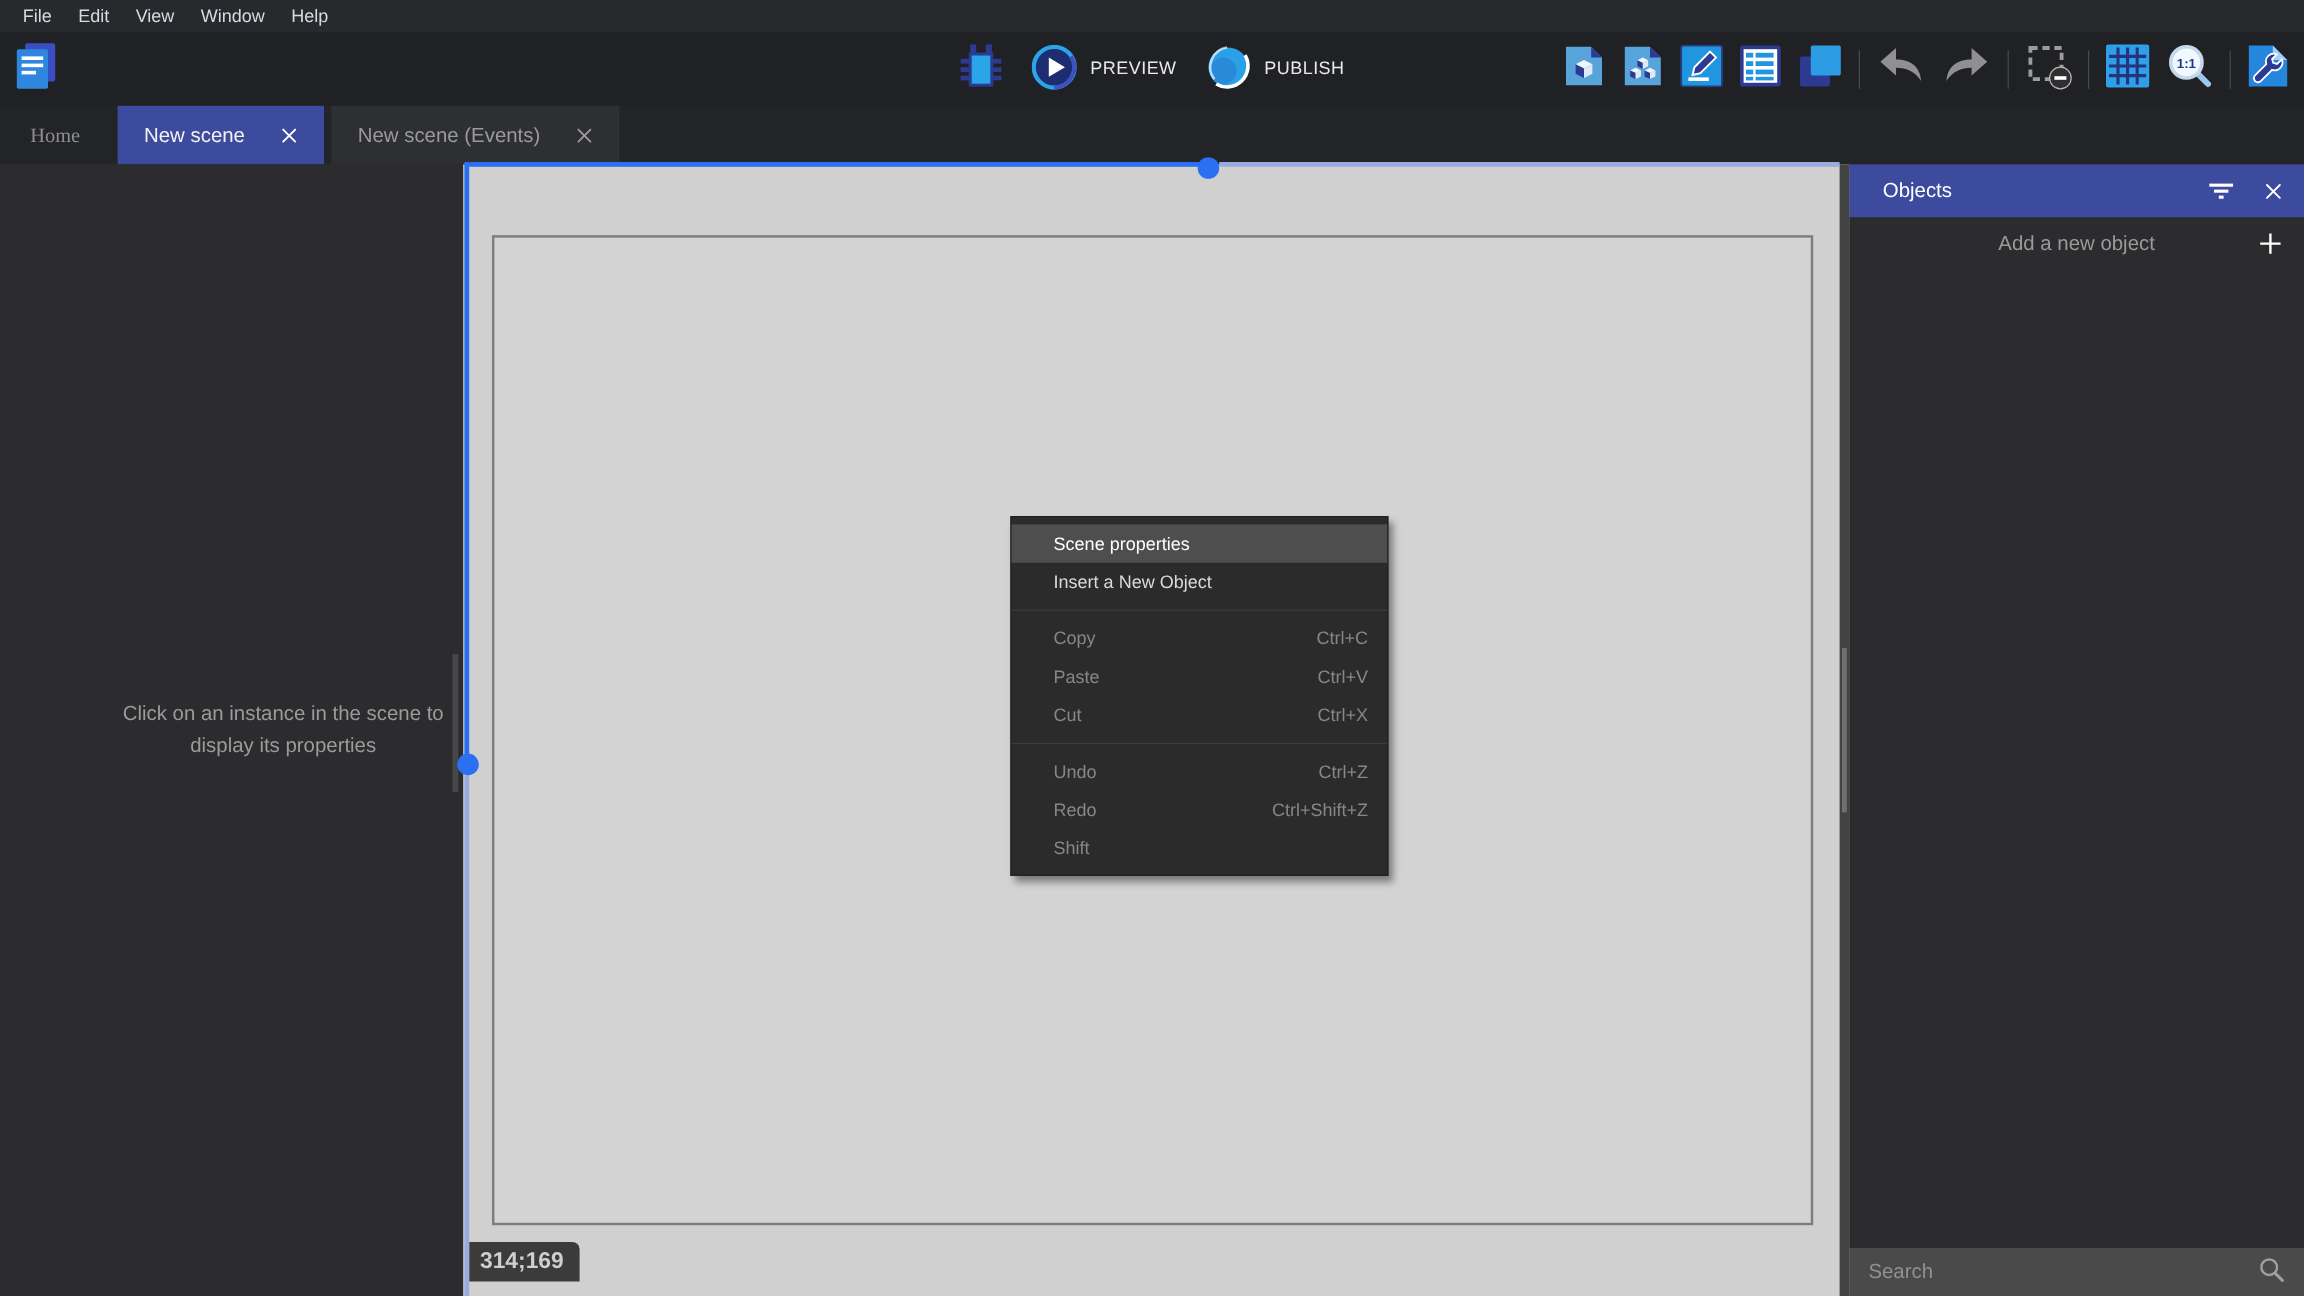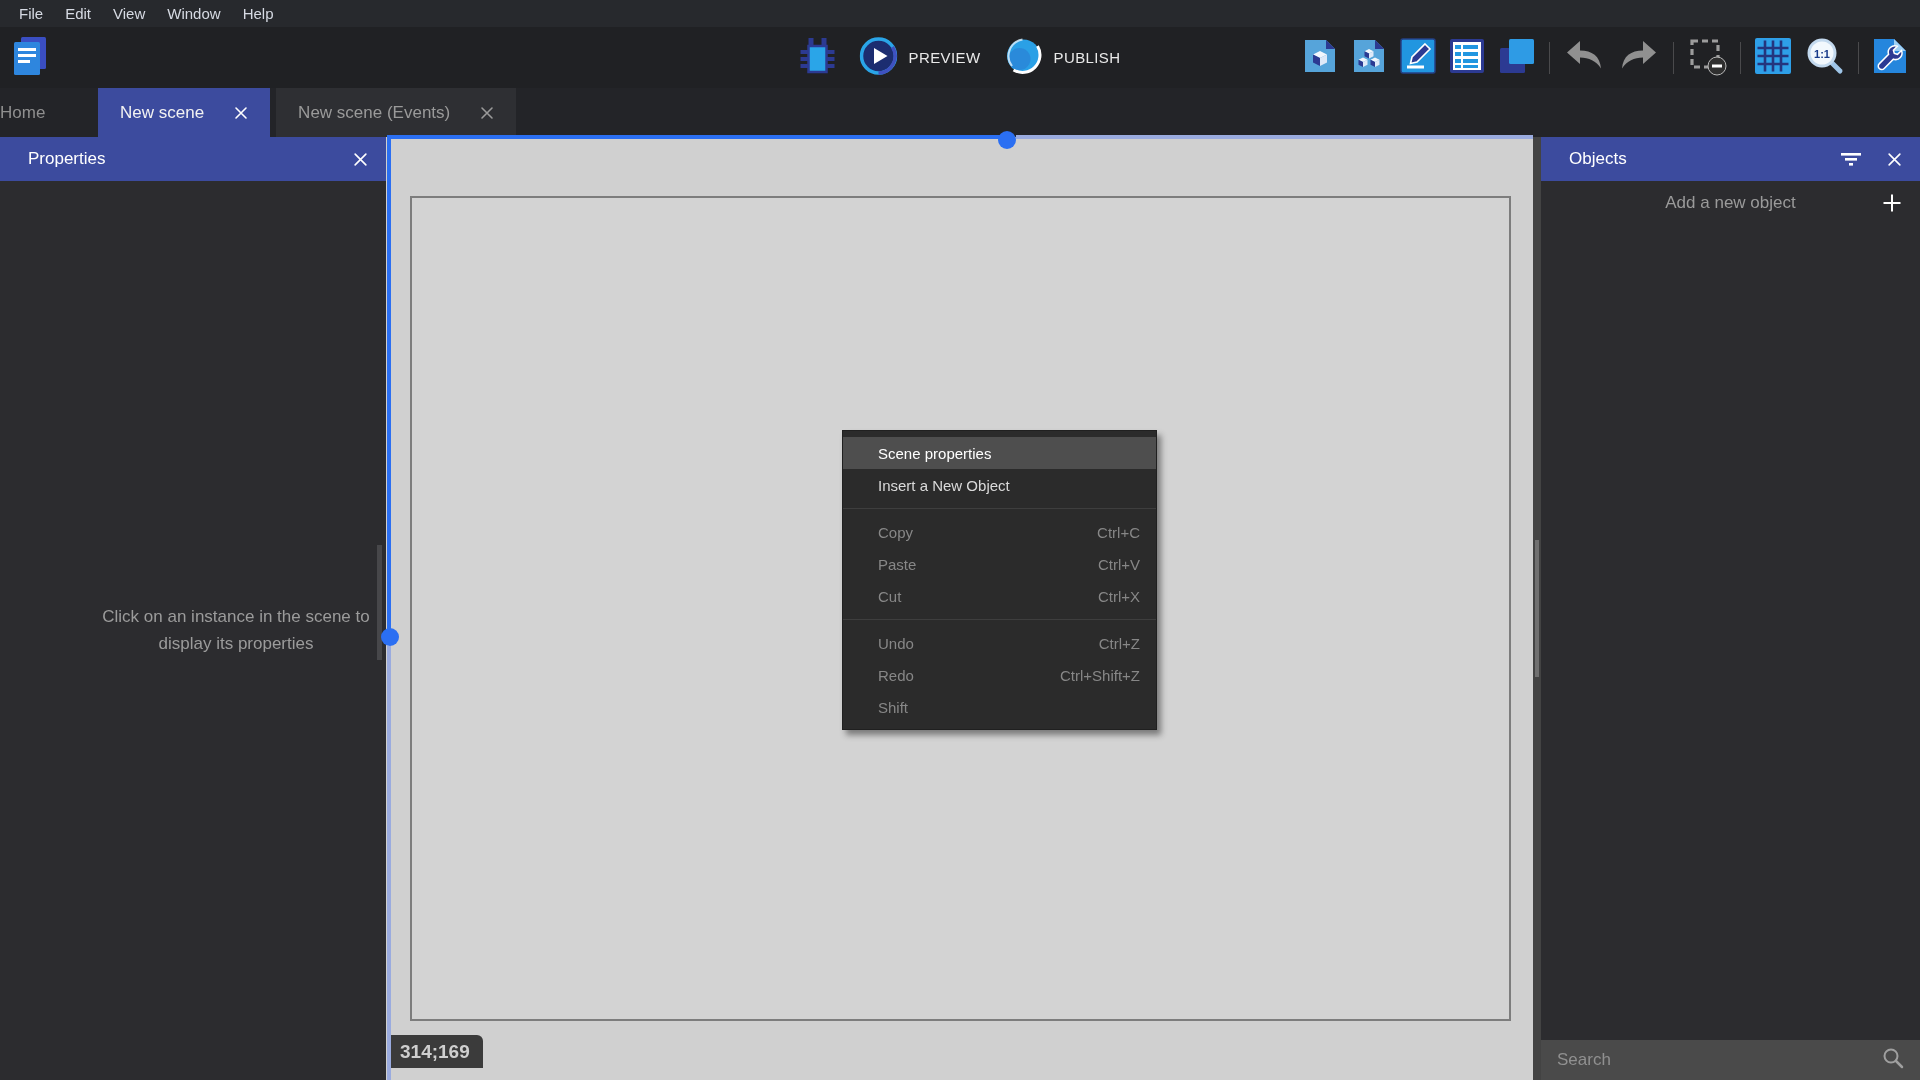--- a/index.html
+++ b/index.html
@@ -15,21 +15,21 @@
   .pm-btn { margin-left:12px; display:flex; align-items:center; }
   .center-group { position:absolute; left:50%; transform:translateX(-50%); display:flex; align-items:center; gap:24px; }
   .tb-btn { display:flex; align-items:center; gap:11px; color:#e9e9e9; font-size:15px; letter-spacing:.4px; cursor:default; }
   .right-group { position:absolute; right:12px; top:0; height:100%; display:flex; align-items:center; gap:13px; }
   .tb-sep { width:1px; height:32px; background:#4a4a4c; }
   .icon-btn { display:flex; align-items:center; justify-content:center; }
 
   
   .tabbar { height:49px; background:#232428; display:flex; align-items:stretch; }
   .tab { display:flex; align-items:center; font-size:17px; margin-right:6px; cursor:default; }
-  .tab-home { width:92px; justify-content:flex-start; color:#8f8f8f; }
+  .tab-home { width:92px; justify-content:center; color:#8f8f8f;font-family:Liberation Serif, serif; }
   .tab-active { background:#3c4b9e; color:#f2f2f2; padding:0 22px; gap:30px; }
   .tab-idle { background:#2e2f33; color:#9a9a9a; padding:0 22px; gap:30px; }
   .tab .x { display:flex; align-items:center; }
   .tab-active .x { color:#ffffff; }
   .tab-idle .x { color:#9a9a9a; }
 
   
   .content { display:flex; height:943px; }
 
   .panel-header { height:44px; background:#3c4b9e; color:#ffffff; display:flex; align-items:center; font-size:17px; padding:0 18px 0 28px; flex:none; }
@@ -286,29 +286,20 @@
       <svg width="14" height="14" viewBox="0 0 14 14">
           <path d="M2 2 L12 12 M12 2 L2 12" stroke="currentColor" stroke-width="1.6" stroke-linecap="round"></path>
         </svg>
     </span>
   </div>
 </div>
 
 <div class="content">
 
   <aside class="props">
-    <div class="panel-header">
-      <span>Properties</span>
-      <span class="spacer"></span>
-      <span class="hx">
-        <svg width="15" height="15" viewBox="0 0 14 14">
-            <path d="M2 2 L12 12 M12 2 L2 12" stroke="currentColor" stroke-width="1.5" stroke-linecap="round"></path>
-          </svg>
-      </span>
-    </div>
     <div class="props-body">
       <div class="props-msg">Click on an instance in the scene to display its properties</div>
     </div>
     <div class="p-thumb"></div>
   </aside>
 
   <div class="canvas">
     <div class="scroll-top-a"></div>
     <div class="scroll-top-b"></div>
     <div class="scroll-top-thumb"></div>

